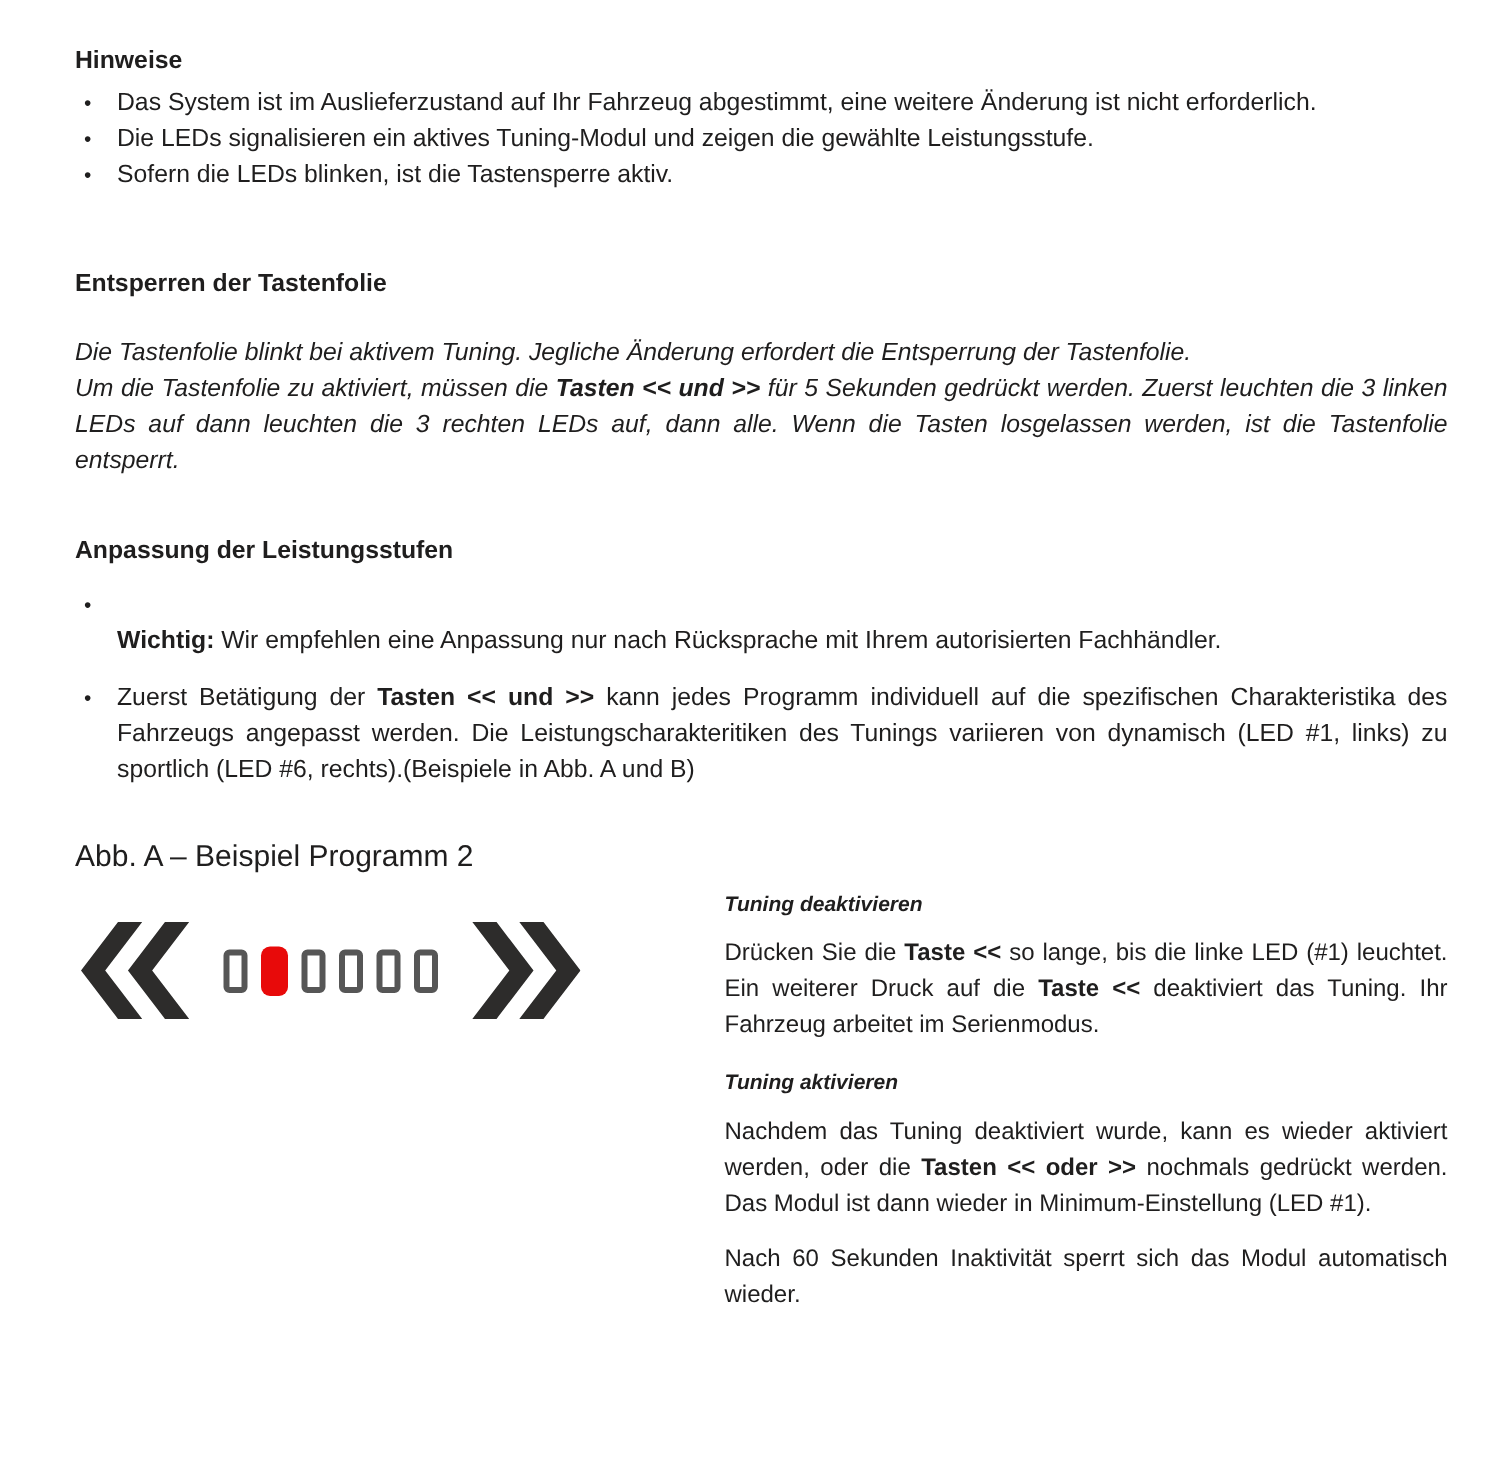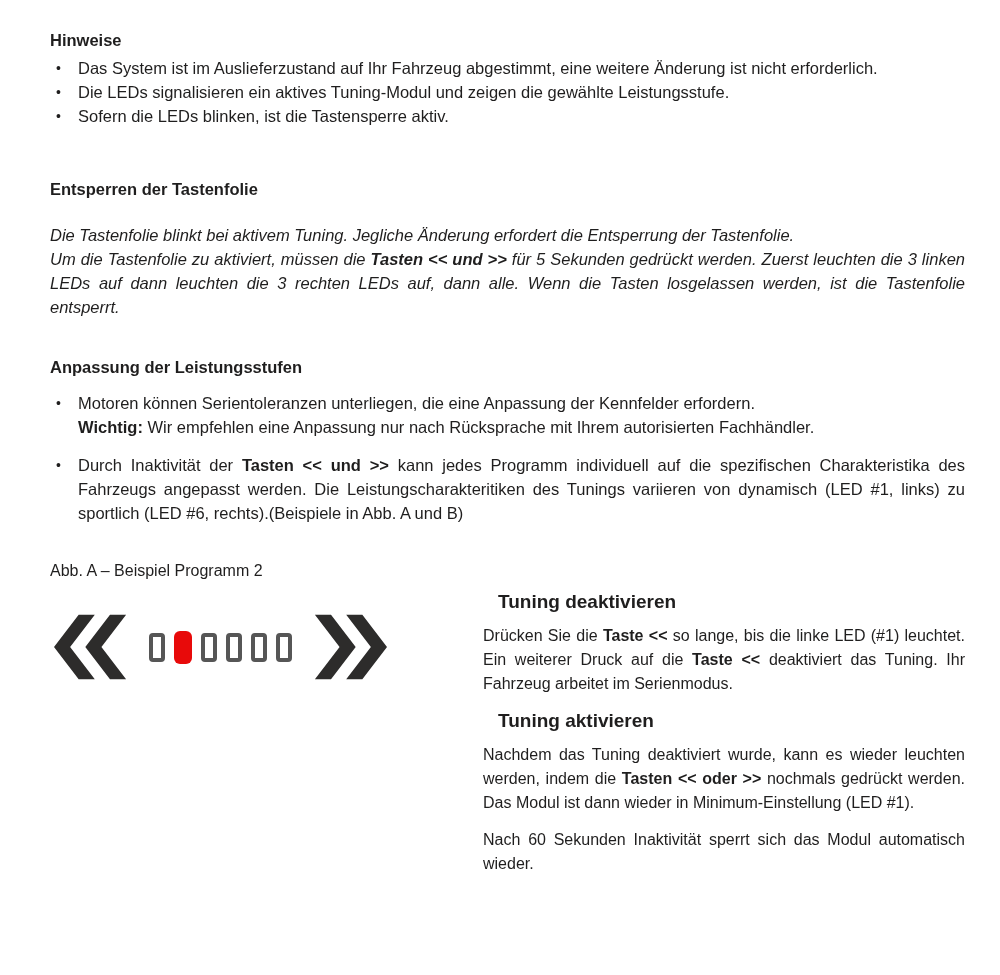--- a/index.html
+++ b/index.html
@@ -28,32 +28,32 @@
   #sec-entsperren h2{margin-bottom:22px;}
   #sec-entsperren p{margin:0;text-align:justify;font-style:italic;}
   #sec-anpassung{top:355px;}
   #sec-anpassung h2{margin-bottom:12px;}
   #sec-anpassung .bullet-row{margin-bottom:14px;}
   .b{font-weight:bold;}
 
   .figure{position:absolute;left:50px;width:420px;}
   #figure-a{top:559px;}
   #figure-b{top:791px;}
-  .fig-label{font-size:16px;line-height:24px;}
+  .fig-label{font-size:20px;line-height:24px;}
   .fig-graphic{display:flex;align-items:center;gap:21px;margin-top:30px;margin-left:4px;}
   #figure-b .fig-graphic{margin-top:28px;}
   .chev{display:block;flex:0 0 auto;}
   .chev.flip{transform:scaleX(-1);}
   .chev polygon{fill:var(--chevron);}
   .led-strip{display:flex;align-items:center;gap:9px;}
   .led{width:16px;height:29px;border:4px solid var(--led-outline);border-radius:4px;background:#fff;}
   .led.on{width:18px;height:33px;border:none;border-radius:6px;background:var(--led-red);}
 
   .right-col{position:absolute;left:483px;top:590px;width:482px;font-size:16px;line-height:24px;}
-  .right-col h3{font-size:19px;line-height:24px;font-weight:bold;margin:0 0 10px 15px;}
+  .right-col h3{font-size:14px;line-height:24px;font-weight:bold;margin:0 0 10px 0;font-style:italic;}
   .right-col p{margin:0 0 13px 0;text-align:justify;}
   .right-col p.gap-lg{margin-bottom:19px;}
   .right-col p:last-child{margin-bottom:0;}
 </style>
 </head>
 <body>
 
 <div class="page">
 
   <section class="sec" id="sec-hinweise">
@@ -75,25 +75,25 @@
   <section class="sec" id="sec-entsperren">
     <h2>Entsperren der Tastenfolie</h2>
     <p><span>Die Tastenfolie blinkt bei aktivem Tuning. Jegliche Änderung erfordert die Entsperrung der Tastenfolie.</span></p>
     <p><span>Um die Tastenfolie zu aktiviert, müssen die </span><span class="b">Tasten &lt;&lt; und &gt;&gt;</span><span> für 5 Sekunden gedrückt werden. Zuerst leuchten die 3 linken LEDs auf dann leuchten die 3 rechten LEDs auf, dann alle. Wenn die Tasten losgelassen werden, ist die Tastenfolie entsperrt.</span></p>
   </section>
 
   <section class="sec" id="sec-anpassung">
     <h2>Anpassung der Leistungsstufen</h2>
     <div class="bullet-row">
       <span class="marker">•</span>
-      <span class="li-text"><span>Motoren können Serientoleranzen unterliegen, die eine Anpassung der Kennfelder erfordern.</span><br><span class="b">Wichtig:</span><span> Wir empfehlen eine Anpassung nur nach Rücksprache mit Ihrem autorisierten Fachhändler.</span></span>
+      <span class="li-text"><br><span class="b">Wichtig:</span><span> Wir empfehlen eine Anpassung nur nach Rücksprache mit Ihrem autorisierten Fachhändler.</span></span>
     </div>
     <div class="bullet-row">
       <span class="marker">•</span>
-      <span class="li-text"><span>Durch Inaktivität der </span><span class="b">Tasten &lt;&lt; und &gt;&gt;</span><span> kann jedes Programm individuell auf die spezifischen Charakteristika des Fahrzeugs angepasst werden. Die Leistungscharakteritiken des Tunings variieren von dynamisch (LED #1, links) zu sportlich (LED #6, rechts).(Beispiele in Abb. A und B)</span></span>
+      <span class="li-text"><span>Zuerst Betätigung der </span><span class="b">Tasten &lt;&lt; und &gt;&gt;</span><span> kann jedes Programm individuell auf die spezifischen Charakteristika des Fahrzeugs angepasst werden. Die Leistungscharakteritiken des Tunings variieren von dynamisch (LED #1, links) zu sportlich (LED #6, rechts).(Beispiele in Abb. A und B)</span></span>
     </div>
   </section>
 
   <div class="figure" id="figure-a">
     <div class="fig-label">Abb. A – Beispiel Programm 2</div>
     <div class="fig-graphic">
       <svg class="chev" width="74" height="68" viewBox="0 0 78 70" aria-hidden="true">
         <polygon points="26,1 43,1 17,35 43,69 26,69 0,35"></polygon>
         <polygon points="59,1 76,1 50,35 76,69 59,69 33,35"></polygon>
       </svg>
@@ -110,17 +110,17 @@
         <polygon points="59,1 76,1 50,35 76,69 59,69 33,35"></polygon>
       </svg>
     </div>
   </div>
 
 
   <div class="right-col">
     <h3>Tuning deaktivieren</h3>
     <p><span>Drücken Sie die </span><span class="b">Taste &lt;&lt;</span><span> so lange, bis die linke LED (#1) leuchtet. Ein weiterer Druck auf die </span><span class="b">Taste &lt;&lt;</span><span> deaktiviert das Tuning. Ihr Fahrzeug arbeitet im Serienmodus.</span></p>
     <h3>Tuning aktivieren</h3>
-    <p><span>Nachdem das Tuning deaktiviert wurde, kann es wieder leuchten werden, indem die </span><span class="b">Tasten &lt;&lt; oder &gt;&gt;</span><span> nochmals gedrückt werden. Das Modul ist dann wieder in Minimum-Einstellung (LED #1).</span></p>
+    <p><span>Nachdem das Tuning deaktiviert wurde, kann es wieder aktiviert werden, oder die </span><span class="b">Tasten &lt;&lt; oder &gt;&gt;</span><span> nochmals gedrückt werden. Das Modul ist dann wieder in Minimum-Einstellung (LED #1).</span></p>
     <p><span>Nach 60 Sekunden Inaktivität sperrt sich das Modul automatisch wieder.</span></p>
   </div>
 
 </div>
 
 </body></html>

